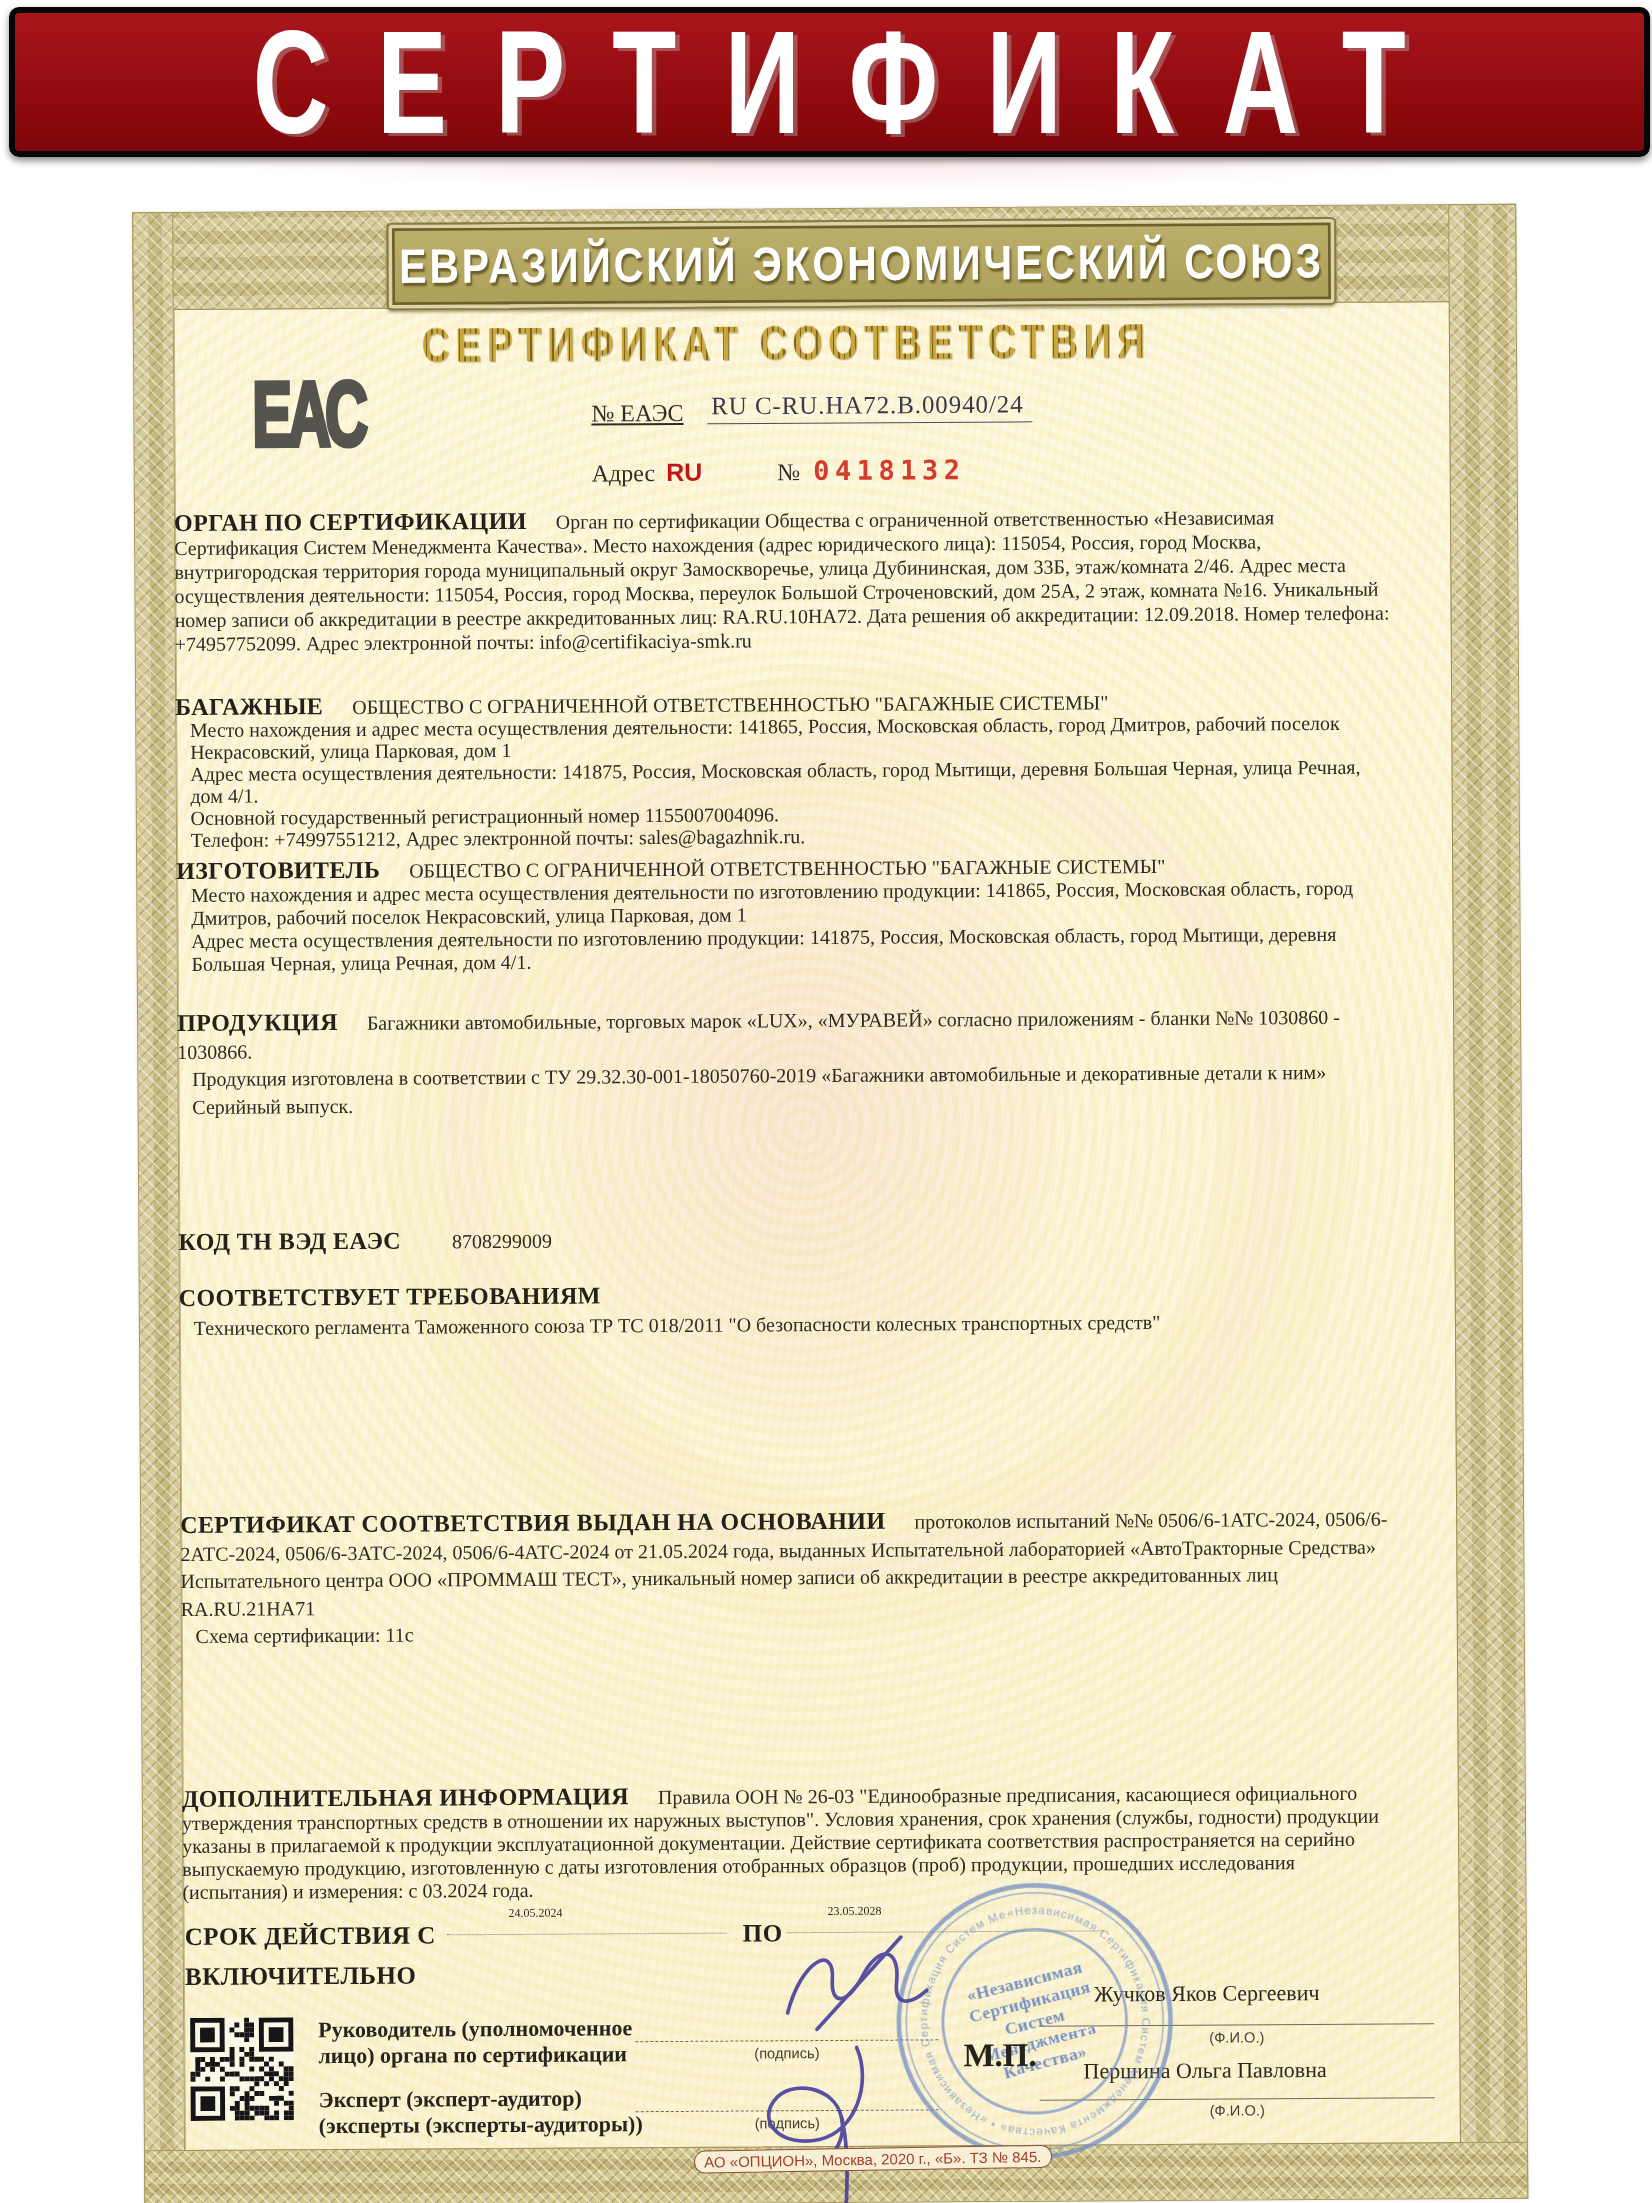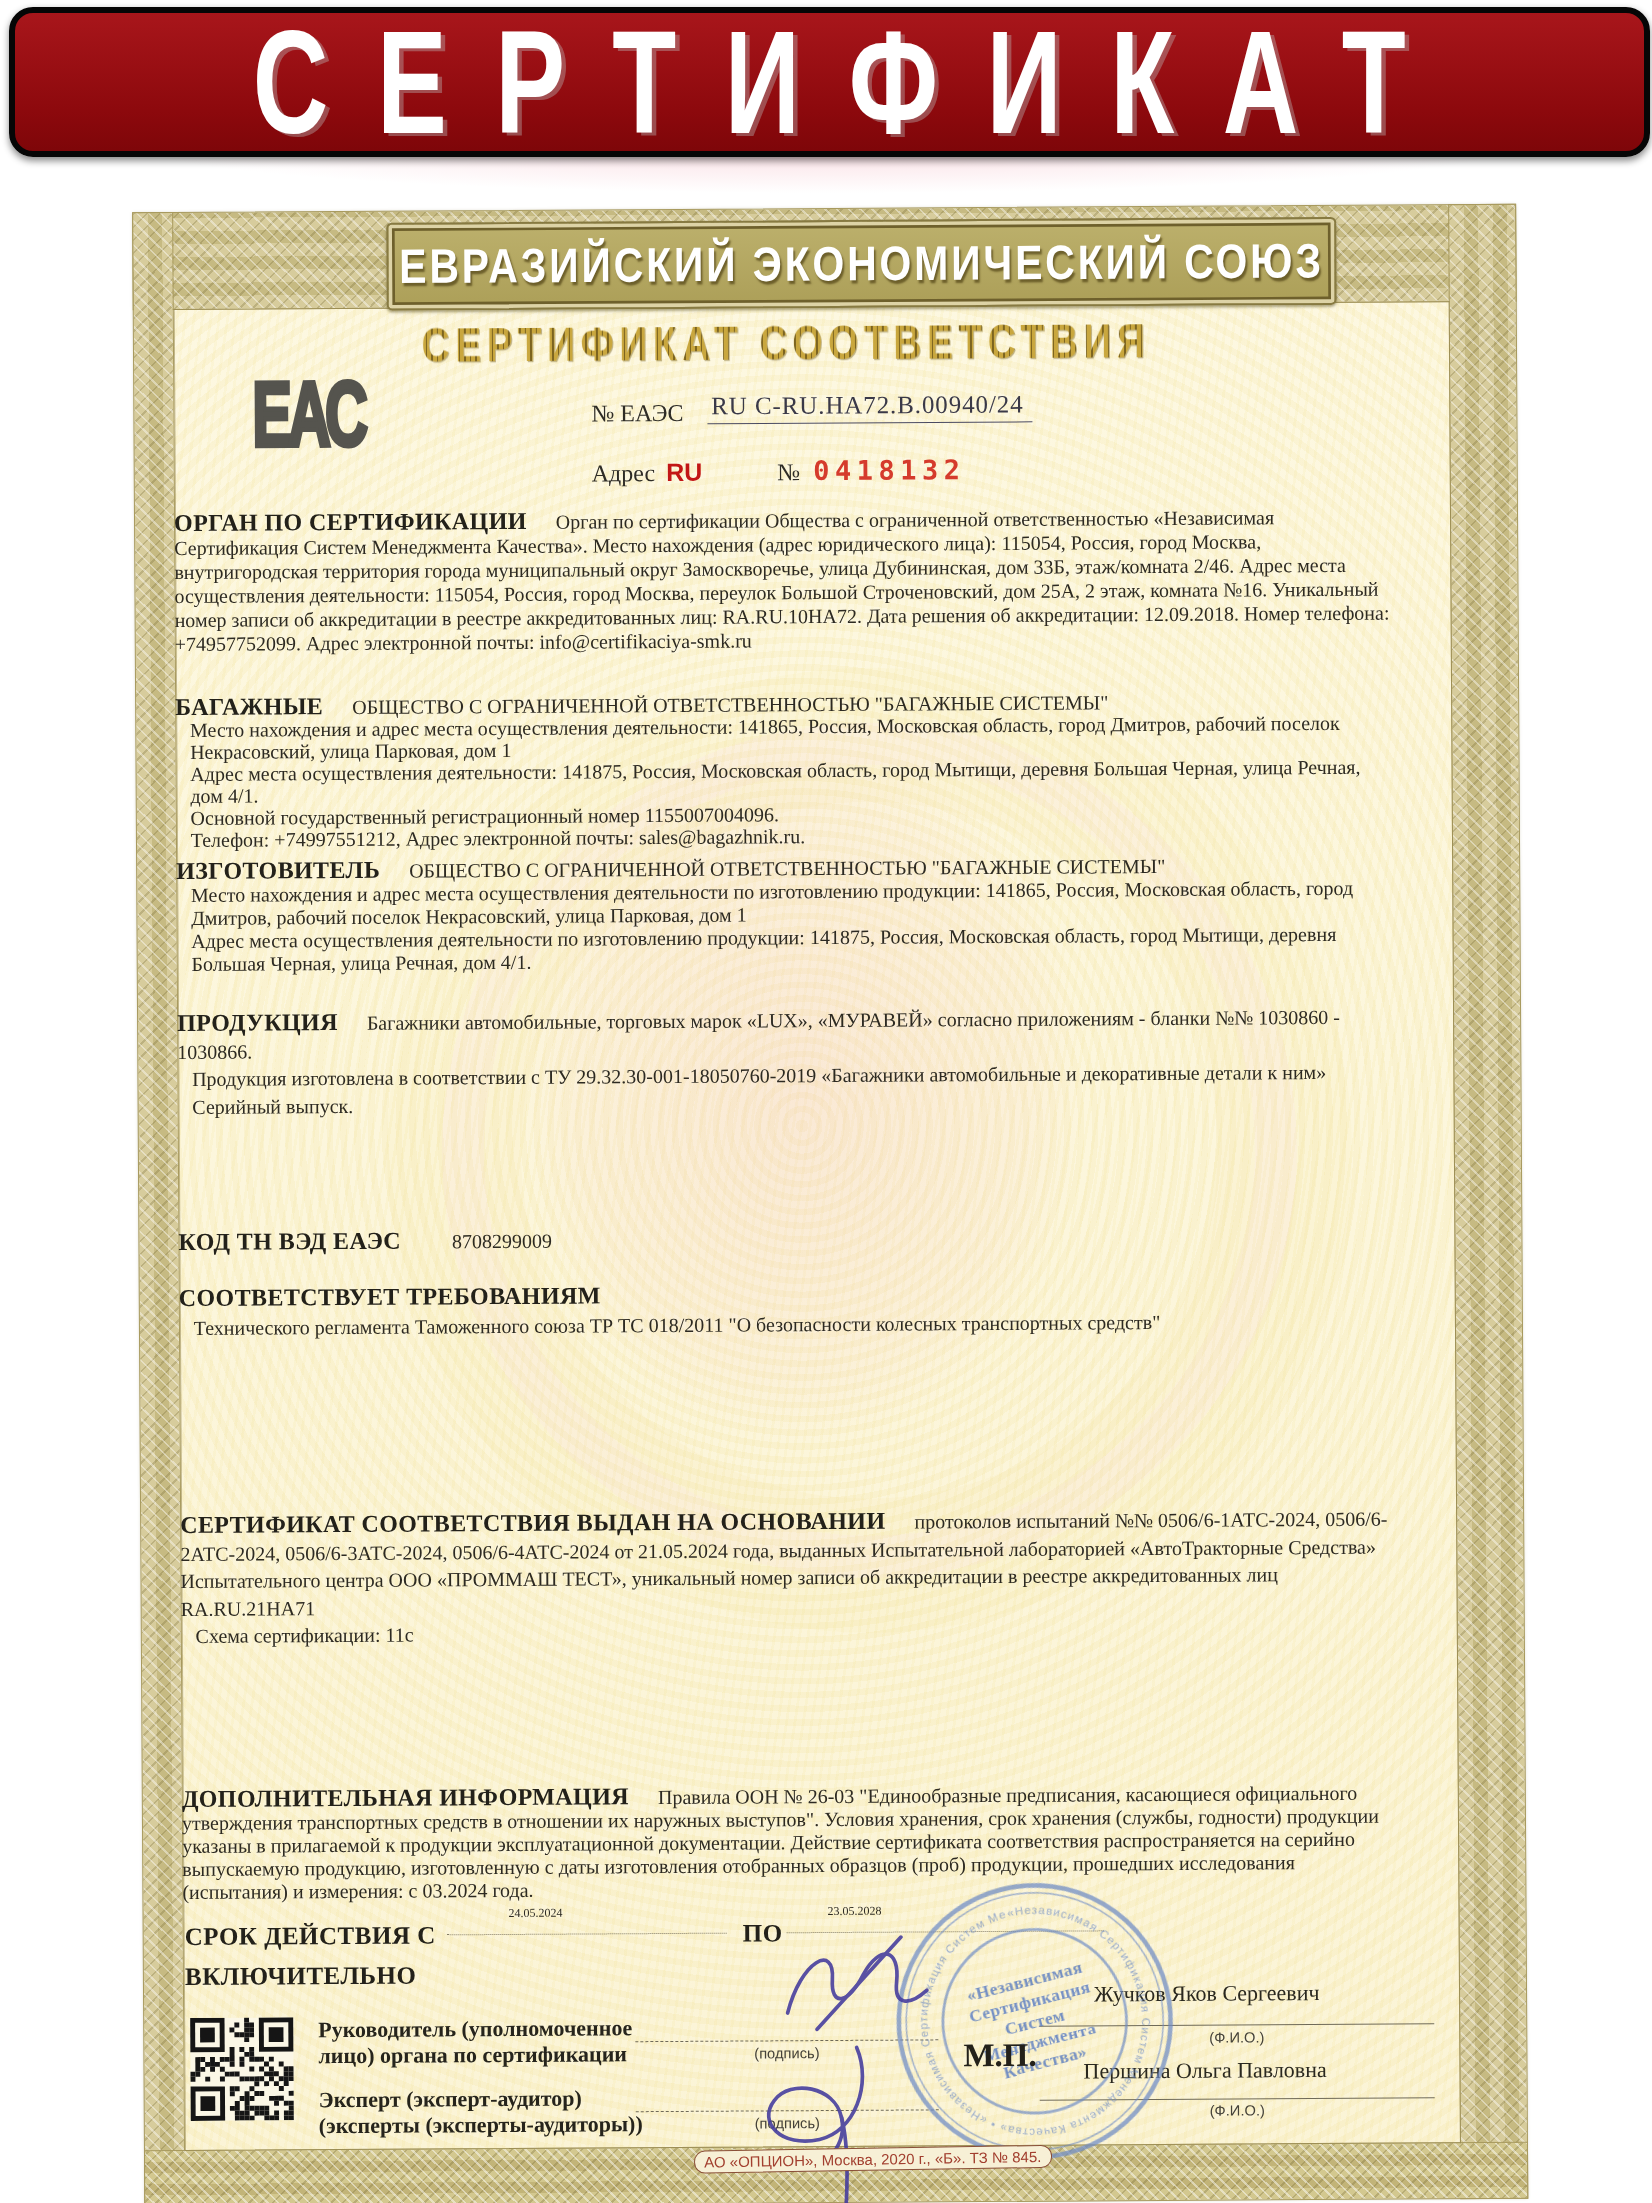--- a/index.html
+++ b/index.html
@@ -3,21 +3,21 @@
 <meta charset="utf-8">
 <style>
   html,body{margin:0;padding:0;background:#ffffff;}
   body{width:1653px;height:2204px;position:relative;overflow:hidden;
        font-family:"Liberation Serif", serif;color:#2d2a22;}
   #page{position:absolute;inset:0;}
 
   
   .red-banner{position:absolute;left:9.2px;top:7.3px;width:1629px;height:138px;
     background:linear-gradient(#a8161b,#8d090d 70%,#7e0609);
-    border:6.4px solid #060606;border-radius:24px;
+    border:6.4px solid #060606;border-radius:10px;
     box-shadow:0 3.7px 7.3px rgba(0,0,0,.45);
     display:flex;align-items:center;justify-content:center;z-index:10;}
   .red-banner-text{display:inline-block;font-family:"Liberation Sans",sans-serif;
     font-weight:900;font-size:108px;letter-spacing:50px;color:#ffffff;white-space:nowrap;
     transform:scale(.97,1.36);transform-origin:50% 52%;
     text-indent:50px;text-shadow:4.6px 2.8px 0 rgba(190,190,190,.38);}
   .banner-glow{position:absolute;left:55px;top:145px;width:1543px;height:64px;
     background:radial-gradient(ellipse 60% 100% at 50% 0%,rgba(236,130,150,.28),rgba(236,130,150,0) 75%);
     z-index:1;}
 
@@ -74,21 +74,21 @@
   
   .doc-title{position:absolute;left:0;top:112px;width:1304px;text-align:center;z-index:5;}
   .doc-title span{display:inline-block;font-family:"Liberation Sans",sans-serif;font-weight:bold;
     font-size:39px;letter-spacing:5.5px;white-space:nowrap;
     background:repeating-linear-gradient(90deg,#c9a73e 0 3.7px,#7c641f 3.7px 5.5px);
     -webkit-background-clip:text;background-clip:text;color:transparent;
     transform:scaleY(1.22);filter:drop-shadow(1.8px 1.8px 0 rgba(122,99,31,.45));}
 
   
   .num-row{position:absolute;left:457px;top:189px;z-index:5;font-size:25px;color:#33313c;}
-  .num-label{font-size:24px;color:#2e2c26;}
+  .num-label{font-size:24px;color:#2e2c26;text-decoration:underline;}
   .num-value{display:inline-block;margin-left:24px;padding:0 9.2px 2.8px 3.7px;font-size:25px;
     letter-spacing:0.9px;border-bottom:1.8px solid #4b4b62;transform:translateY(-6.4px);color:#3a3948;}
   .series-row{position:absolute;left:457px;top:246px;z-index:5;font-size:24px;color:#2e2c26;}
   .series-val{font-family:"Liberation Sans",sans-serif;font-weight:bold;font-size:25px;
     color:#c21616;margin-left:11px;}
   .no-sign{margin-left:75px;}
   .serial{font-family:"DejaVu Sans Mono",monospace;font-weight:bold;font-size:27px;
     letter-spacing:5.5px;color:#d53b2c;margin-left:13px;}
 
   

